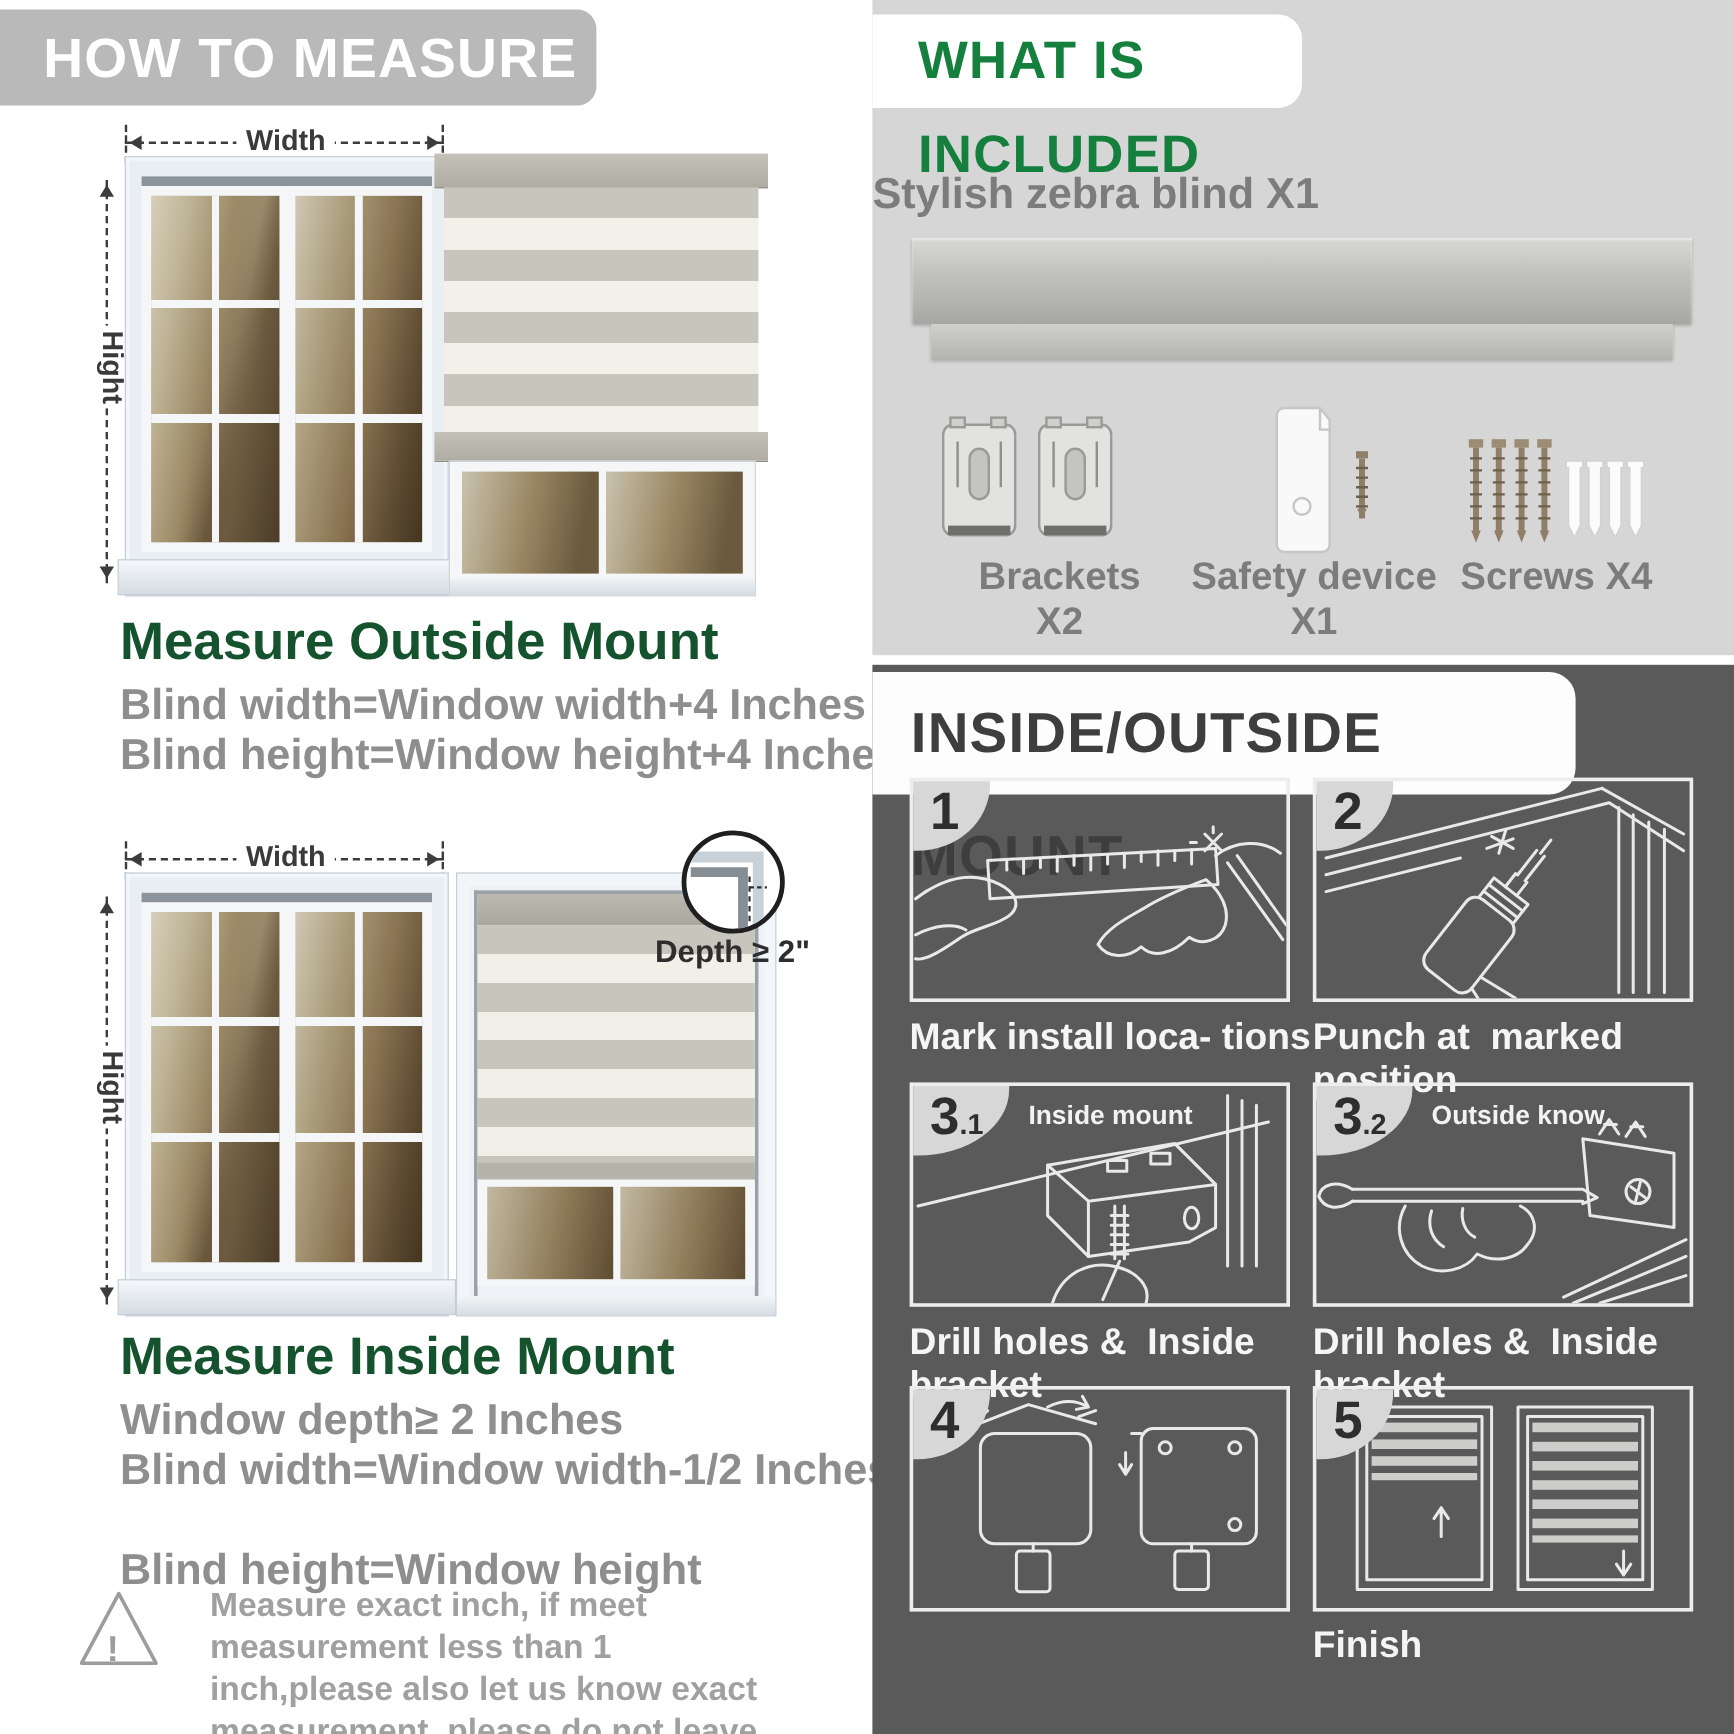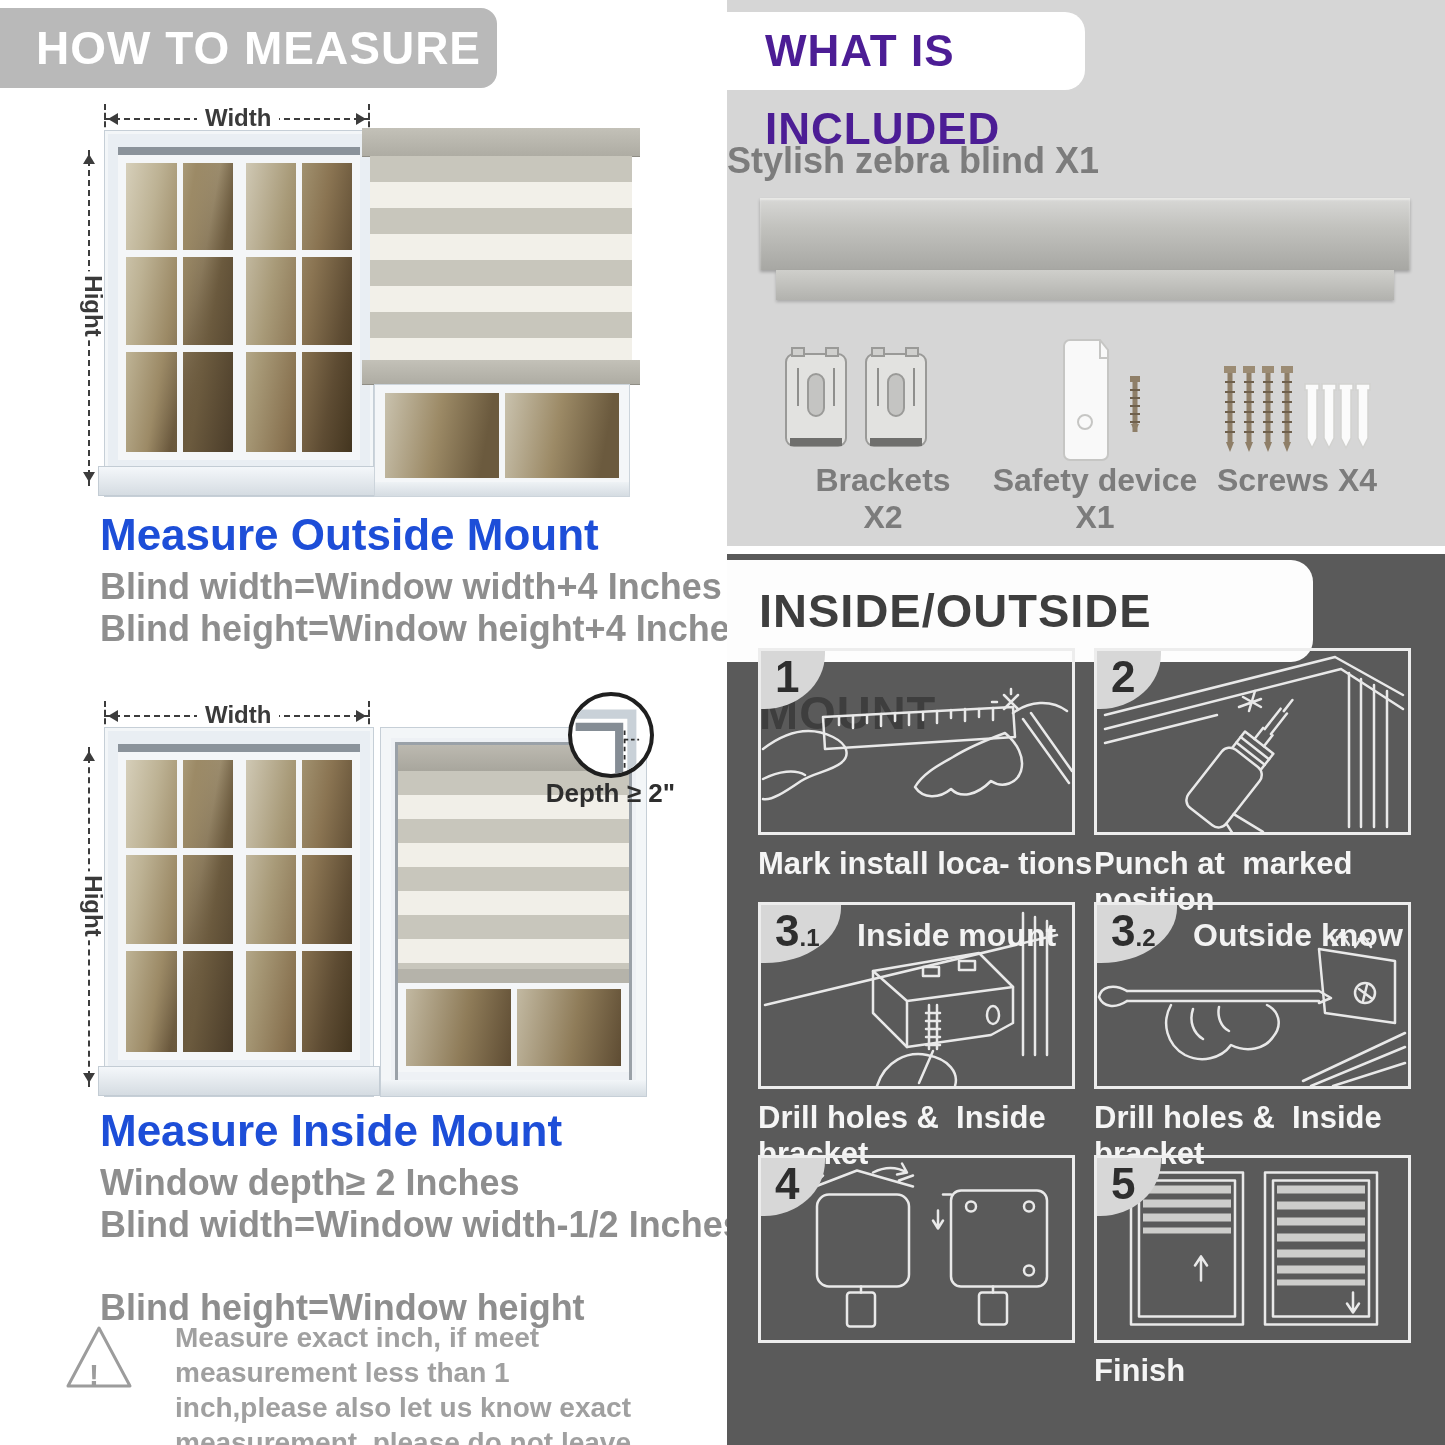--- a/index.html
+++ b/index.html
@@ -6,21 +6,21 @@
   body{width:1445px;height:1445px;position:relative;background:#ffffff;
        font-family:"Liberation Sans",sans-serif;overflow:hidden;}
   .abs{position:absolute;}
 
   
   .lt-banner{left:0;top:8px;width:497px;height:80px;background:#b9b9b9;
              border-radius:0 16px 16px 0;}
   .lt-banner span{display:block;color:#fff;font-weight:bold;font-size:46px;
                   line-height:80px;padding-left:36px;letter-spacing:1px;}
 
-  .h2{font-weight:bold;font-size:44px;color:#1d4ed8;}
+  .h2{font-weight:bold;font-size:44px;color:#14532d;}
   .sub{font-weight:bold;font-size:36px;color:#8e8e8e;}
 
   
   .win{background:#e9eef3;border:1px solid #c6cfd7;box-shadow:inset 0 0 0 3px #f3f6f8;}
   .win .topbar{position:absolute;left:13px;right:13px;top:16px;height:8px;background:#8b939b;}
   .win .doors{position:absolute;left:13px;right:13px;top:24px;bottom:36px;background:#f4f6f8;
               display:flex;gap:5px;padding:4px;box-sizing:border-box;}
   .door{flex:1;position:relative;border:4px solid #f4f6f8;box-sizing:border-box;
         background:linear-gradient(100deg,#d6cfba 0%,#bdb294 22%,#9c8a66 45%,#77644572 60%,
                    #6b5a3e 72%,#4a3c29 100%),linear-gradient(#b9ac8d,#5d4c34);}
@@ -74,21 +74,21 @@
   
   .detail-circle{width:86px;height:86px;border-radius:50%;background:#fff;
                  border:4px solid #1f1f1f;box-sizing:border-box;overflow:hidden;}
 
   
   .warn-text{font-size:28px;line-height:35px;font-weight:bold;color:#a0a0a0;}
 
   
   .rt-top{left:727px;top:0;width:718px;height:546px;background:#d6d6d6;}
   .wi-banner{left:727px;top:12px;width:358px;height:78px;background:#fff;border-radius:0 20px 20px 0;}
-  .wi-banner span{display:block;color:#4c1d95;font-weight:bold;font-size:44px;
+  .wi-banner span{display:block;color:#15803d;font-weight:bold;font-size:44px;
                   line-height:78px;padding-left:38px;letter-spacing:1px;}
   .blind-label{left:727px;top:140px;width:718px;text-align:left;
                font-size:36px;font-weight:bold;color:#7c7c7c;}
   .big-cassette{left:760px;top:198px;width:650px;height:72px;
      background:linear-gradient(180deg,#d8d8d6 0%,#c2c2be 40%,#a7a7a3 100%);
      box-shadow:inset 0 2px 2px #e9e9e7,0 2px 3px rgba(0,0,0,.25);}
   .big-cassette2{left:776px;top:270px;width:618px;height:30px;
      background:linear-gradient(180deg,#cfcfcb,#b2b2ae);box-shadow:0 2px 3px rgba(0,0,0,.2);}
   .item-label{font-size:32px;font-weight:bold;color:#7c7c7c;text-align:center;}
 
@@ -97,21 +97,21 @@
              border-radius:0 22px 22px 0;}
   .mt-banner span{display:block;color:#3e3e3e;font-weight:bold;font-size:47px;
                   line-height:102px;padding-left:32px;letter-spacing:1px;}
 
   .step{position:absolute;width:317px;height:187px;border:3px solid #ededed;box-sizing:border-box;}
   .step .num{position:absolute;top:0;left:0;width:64px;height:58px;background:#d7d7d7;
              border-radius:0 0 95% 0;color:#2e2e2e;font-size:44px;font-weight:bold;
              line-height:52px;padding-left:14px;box-sizing:border-box;}
   .step .num.wide{width:80px;}
   .step .num .sb{font-size:24px;font-weight:bold;}
-  .step .ptitle{position:absolute;left:96px;top:12px;font-size:32px;font-weight:bold;color:#f2f2f2;}
+  .step .ptitle{position:absolute;left:96px;top:12px;font-size:22px;font-weight:bold;color:#f2f2f2;}
   .step .cap{position:absolute;left:-3px;top:195px;width:360px;font-size:31px;font-weight:bold;
              color:#f5f5f5;white-space:pre-wrap;}
   .step svg{position:absolute;inset:0;width:100%;height:100%;}
   .ln{stroke:#e9e9e9;stroke-width:2.5;fill:none;stroke-linecap:round;stroke-linejoin:round;}
   .fillb{fill:#cdcdcb;stroke:none;}
 
   .itemsvg{position:absolute;}
 </style>
 </head>
 <body>

